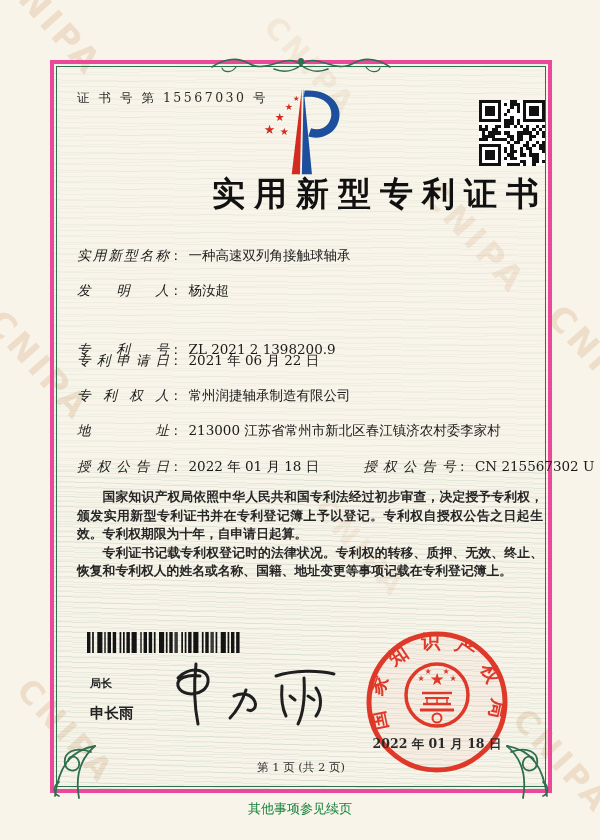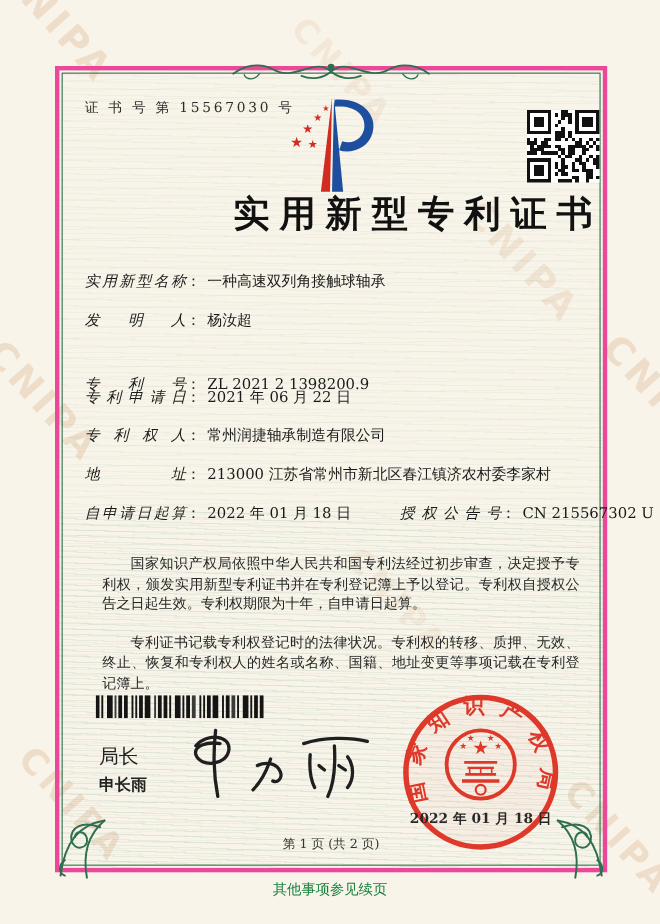--- a/index.html
+++ b/index.html
@@ -24,23 +24,23 @@
   .title{position:absolute;left:0;top:108px;width:100%;text-align:right;
          font-size:33px;font-weight:bold;letter-spacing:9px;padding-left:9px;box-sizing:border-box;color:#111;}
   .frow{position:absolute;left:23px;font-size:13.5px;white-space:nowrap;}
   .flabel{display:inline-block;width:92px;text-align:justify;text-align-last:justify;
           vertical-align:bottom;color:#1a1a1a;font-style:italic;}
   .fcolon{margin-right:6px;}
   .fvalue{color:#1a1a1a;}
   .grant2{margin-left:40px;}
   .paras{position:absolute;left:23px;top:424px;width:466px;font-size:12.8px;line-height:18.5px;
          text-align:justify;color:#262626;}
-  .paras p{margin:16px;text-indent:2em;}
+  .paras p{margin:0;text-indent:2em;font-weight:bold;}
   .barcode{position:absolute;left:33px;top:568px;width:156px;height:21px;}
-  .sig-title{position:absolute;left:36px;top:612px;font-size:18px;font-weight:400;
+  .sig-title{position:absolute;left:36px;top:612px;font-size:11px;font-weight:700;
              font-family:"DejaVu Sans","Liberation Sans",sans-serif;color:#222;text-align:right;}
   .sig-name{position:absolute;left:36px;top:640px;font-size:14.5px;font-weight:600;
             font-family:"DejaVu Sans","Liberation Sans",sans-serif;color:#222;}
   .sig-hand{position:absolute;left:104px;top:588px;width:190px;height:100px;}
   .seal{position:absolute;left:310px;top:565px;width:146px;height:146px;opacity:0.93;}
   .page-info{position:absolute;left:0;bottom:14px;width:100%;text-align:center;
              font-size:11.5px;color:#333;}
   .continuation{position:absolute;left:0;top:800px;width:100%;text-align:center;
                 font-size:13px;color:#15803d;z-index:2;}
   .flourish-top{position:absolute;left:50%;top:-15px;transform:translateX(-50%);z-index:4;}
@@ -265,21 +265,21 @@
       <div class="frow" style="top:288px;">
         <span class="flabel">专利申请日</span><span class="fcolon">：</span><span class="fvalue">2021 年 06 月 22 日</span>
       </div>
       <div class="frow" style="top:323px;">
         <span class="flabel">专利权人</span><span class="fcolon">：</span><span class="fvalue">常州润捷轴承制造有限公司</span>
       </div>
       <div class="frow" style="top:358px;">
         <span class="flabel">地址</span><span class="fcolon">：</span><span class="fvalue">213000 江苏省常州市新北区春江镇济农村委李家村</span>
       </div>
       <div class="frow" style="top:394px;">
-        <span><span class="flabel">自申请日起算</span><span class="fcolon">：</span><span class="fvalue">2022 年 01 月 18 日</span></span>
+        <span><span class="flabel">授权公告日</span><span class="fcolon">：</span><span class="fvalue">2022 年 01 月 18 日</span></span>
         <span class="grant2"><span class="flabel">授权公告号</span><span class="fcolon">：</span><span class="fvalue">CN 215567302 U</span></span>
       </div>
 
       <div class="paras">
         <p>国家知识产权局依照中华人民共和国专利法经过初步审查，决定授予专利权，颁发实用新型专利证书并在专利登记簿上予以登记。专利权自授权公告之日起生效。专利权期限为十年，自申请日起算。</p>
         <p>专利证书记载专利权登记时的法律状况。专利权的转移、质押、无效、终止、恢复和专利权人的姓名或名称、国籍、地址变更等事项记载在专利登记簿上。</p>
       </div>
 
       <svg id="barcode-svg" class="barcode" preserveAspectRatio="none" viewBox="0 0 91 20">
           <rect x="0" y="0" width="2" height="20" fill="#141414"></rect>

